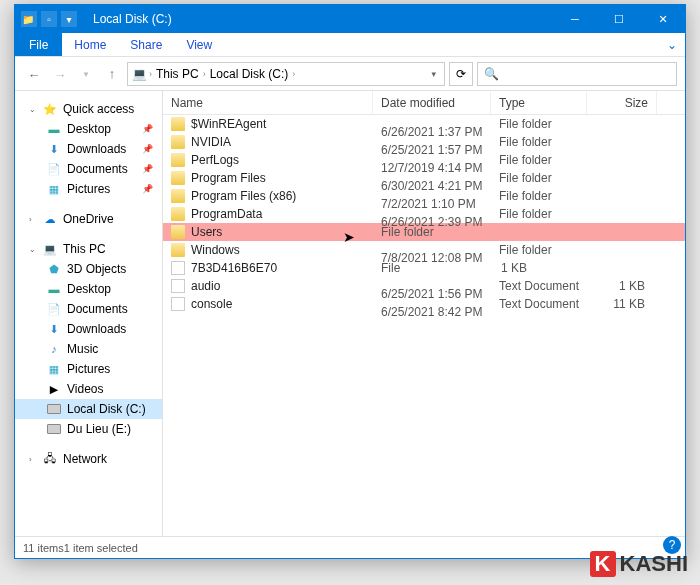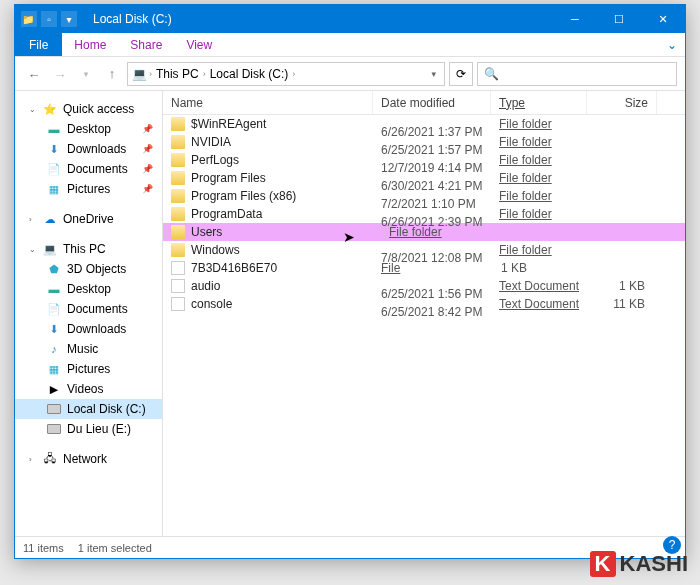--- a/index.html
+++ b/index.html
@@ -6,21 +6,21 @@
 body { background: #e8e8e8; width: 700px; height: 585px; position: relative; overflow: hidden; }
 .window { position: absolute; left: 14px; top: 4px; width: 672px; height: 555px; background: #fff; border: 1px solid #0078d7; box-shadow: 0 4px 20px rgba(0,0,0,0.3); }
 .titlebar { height: 28px; background: #0078d7; display: flex; align-items: center; color: #fff; font-size: 12px; }
 .titlebar .icons { display: flex; gap: 4px; padding: 0 6px; }
 .titlebar .icons span { width: 16px; height: 16px; display: inline-flex; align-items: center; justify-content: center; background: rgba(255,255,255,0.15); font-size: 10px; }
 .titlebar .title { padding-left: 10px; flex: 1; }
 .titlebar .winbtns { display: flex; }
 .titlebar .winbtns div { width: 44px; height: 28px; display: flex; align-items: center; justify-content: center; font-size: 11px; }
 .ribbon { height: 24px; display: flex; align-items: center; font-size: 12px; border-bottom: 1px solid #e1e1e1; }
 .ribbon .file { background: #0078d7; color: #fff; padding: 0 14px; height: 100%; display: flex; align-items: center; }
-.ribbon .tab { padding: 0 12px; height: 100%; display: flex; align-items: center; color: #a21caf; }
+.ribbon .tab { padding: 0 12px; height: 100%; display: flex; align-items: center; color: #1d4ed8; }
 .ribbon .expand { margin-left: auto; padding: 0 8px; color: #0078d7; }
 .navbar { height: 34px; display: flex; align-items: center; padding: 4px 8px; gap: 4px; border-bottom: 1px solid #e1e1e1; }
 .navbar .navbtn { width: 22px; height: 22px; display: flex; align-items: center; justify-content: center; color: #666; font-size: 13px; }
 .navbar .navbtn.disabled { color: #bbb; }
 .navbar .address { flex: 1; height: 24px; border: 1px solid #ccc; display: flex; align-items: center; padding: 0 4px; font-size: 12px; gap: 2px; }
 .navbar .address .crumb { padding: 0 2px; }
 .navbar .address .sep { color: #888; font-size: 9px; }
 .navbar .address .dd { margin-left: auto; color: #666; font-size: 9px; padding: 0 4px; }
 .navbar .refresh { width: 24px; height: 24px; border: 1px solid #ccc; display: flex; align-items: center; justify-content: center; font-size: 12px; }
 .navbar .search { width: 200px; height: 24px; border: 1px solid #ccc; display: flex; align-items: center; padding: 0 6px; font-size: 12px; color: #888; gap: 6px; }
@@ -31,31 +31,31 @@
 .sidebar .item.selected { background: #cce8ff; }
 .sidebar .item .pin { margin-left: auto; margin-right: 8px; color: #888; font-size: 9px; }
 .sidebar .item .icon { width: 14px; height: 14px; display: inline-flex; align-items: center; justify-content: center; font-size: 11px; }
 .sidebar .spacer { height: 10px; }
 .sidebar .chev { font-size: 8px; color: #666; width: 8px; }
 .content { flex: 1; overflow: auto; }
 .headers { display: flex; height: 24px; border-bottom: 1px solid #e8e8e8; font-size: 12px; color: #444; align-items: flex-end; }
 .headers div { padding-left: 8px; border-right: 1px solid #f0f0f0; height: 100%; display: flex; align-items: center; }
 .col-name { width: 210px; }
 .col-date { width: 118px; margin-top: 16px; }
-.col-type { width: 96px; text-decoration: underline; }
+.col-type { width: 96px; }
 .col-size { width: 70px; text-align: right; justify-content: flex-end; padding-right: 8px; }
 .row { display: flex; height: 18px; font-size: 12px; align-items: center; color: #222; }
-.row.selected { background: #f0abfc; gap: 8px; }
+.row.selected { background: #fca5a5; }
 .row .col-name { display: flex; align-items: center; gap: 6px; padding-left: 8px; }
 .row .col-date, .row .col-type { padding-left: 8px; color: #555; }
 .row .col-size { padding-right: 12px; color: #555; }
 .row .ficon { width: 14px; height: 14px; display: inline-block; }
 .folder-icon { background: linear-gradient(#ffe9a8,#f0c94a); border-radius: 1px; }
 .file-icon { background: #fff; border: 1px solid #ccc; }
-.statusbar { height: 22px; border-top: 1px solid #e1e1e1; display: flex; align-items: center; font-size: 11px; color: #555; padding: 0 8px; gap: 14px; }
+.statusbar { height: 22px; border-top: 1px solid #e1e1e1; display: flex; align-items: center; font-size: 11px; color: #555; padding: 0 8px; }
 .help { position: absolute; right: 4px; bottom: 4px; width: 18px; height: 18px; background: #0078d7; color: #fff; border-radius: 50%; display: flex; align-items: center; justify-content: center; font-size: 12px; }
 .kashi { position: absolute; right: 12px; bottom: 8px; font-weight: bold; font-size: 22px; color: #333; display: flex; align-items: center; gap: 4px; }
 .kashi .k { background: #e03030; color: #fff; width: 26px; height: 26px; display: flex; align-items: center; justify-content: center; border-radius: 3px; }
 .cursor { position: absolute; left: 343px; top: 229px; font-size: 14px; color: #000; pointer-events: none; }
 .disk-icon { width: 14px; height: 10px; background: #d0d0d0; border: 1px solid #888; border-radius: 1px; display: inline-block; }
 </style>
 </head>
 <body>
 
 <div class="window">

